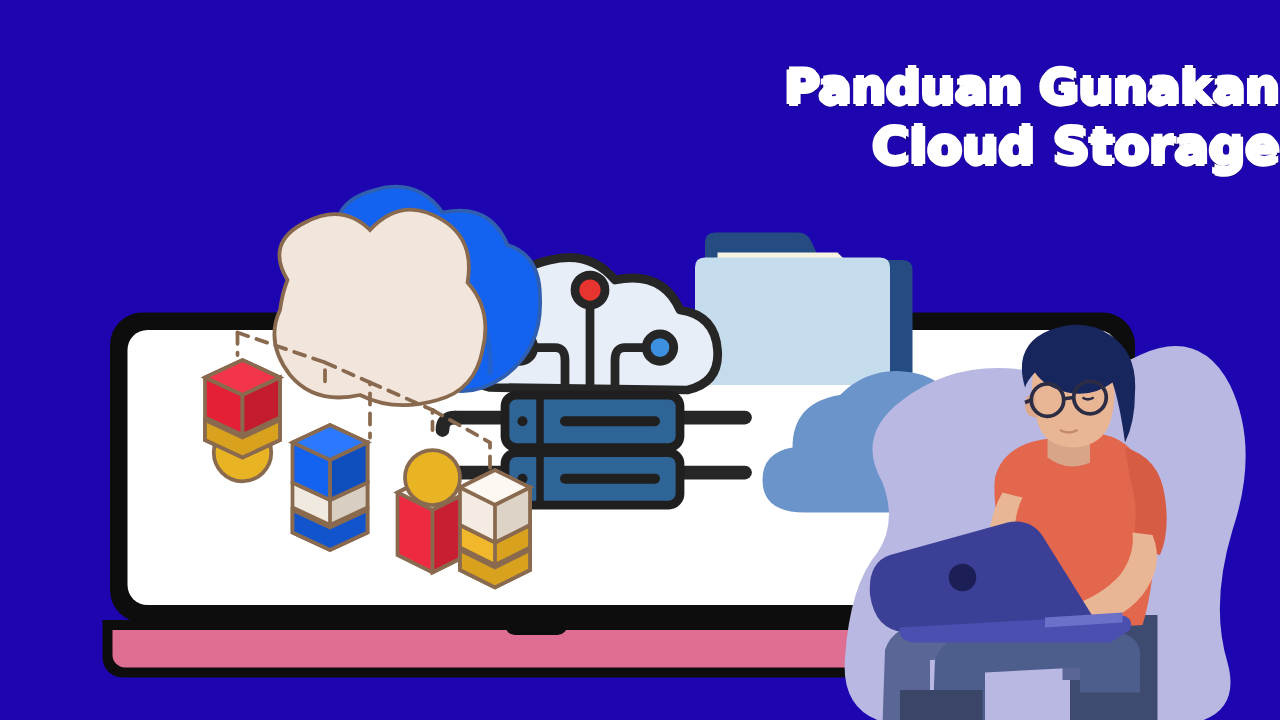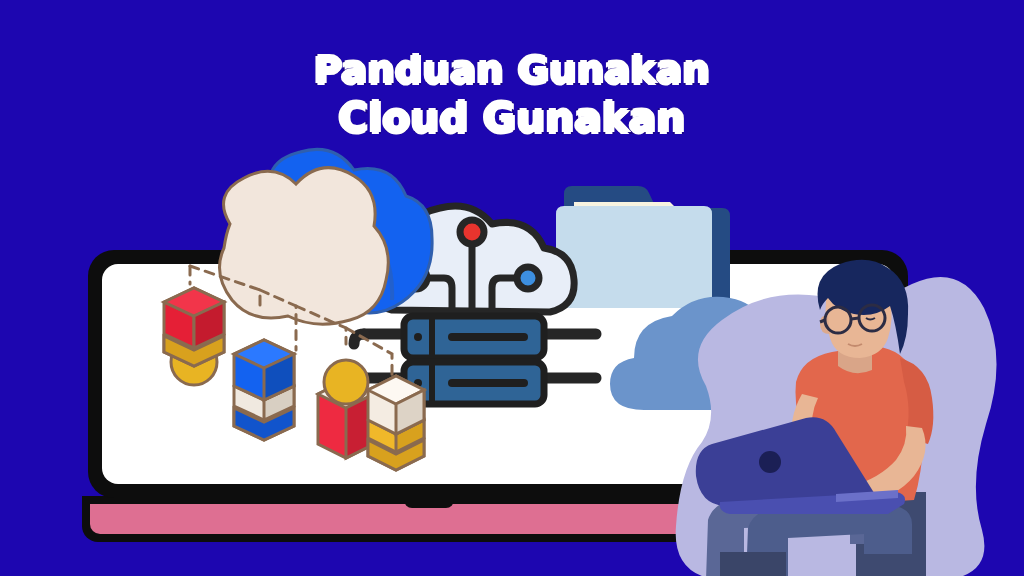--- a/index.html
+++ b/index.html
@@ -9,21 +9,21 @@
     font-family:"Liberation Sans", sans-serif;
   }
   #stage {
     position:relative; width:1024px; height:576px;
     background:#1d06b0; overflow:hidden;
   }
 
   
   .title-block {
     position:absolute; top:46px; left:0; width:1024px;
-    text-align:center; z-index:40; pointer-events:none;
+    text-align:right; z-index:40; pointer-events:none;
   }
   .title-line {
     display:block;
     font-family:"DejaVu Sans", sans-serif;
     font-weight:bold;
     font-size:38px;
     line-height:48px;
     letter-spacing:0.5px;
     color:#ffffff;
     -webkit-text-stroke:4px #1a0486;
@@ -84,21 +84,21 @@
   .servers-wrap { position:absolute; left:360px; top:182px; width:250px; height:240px; z-index:15; }
   .blocks-wrap { position:absolute; left:150px; top:258px; width:300px; height:220px; z-index:17; }
 </style>
 </head>
 <body>
 
 <div id="stage" style="background: rgb(29, 6, 176);">
 
   <div class="title-block">
     <span class="title-line l1">Panduan Gunakan</span>
-    <span class="title-line l2">Cloud Gunakan</span>
+    <span class="title-line l2">Cloud Storage</span>
   </div>
 
   <div class="laptop-base">
     <div class="base-black"></div>
     <div class="base-pink"></div>
     <div class="base-notch"></div>
   </div>
 
   <div class="laptop">
     <div class="laptop-frame"></div>

